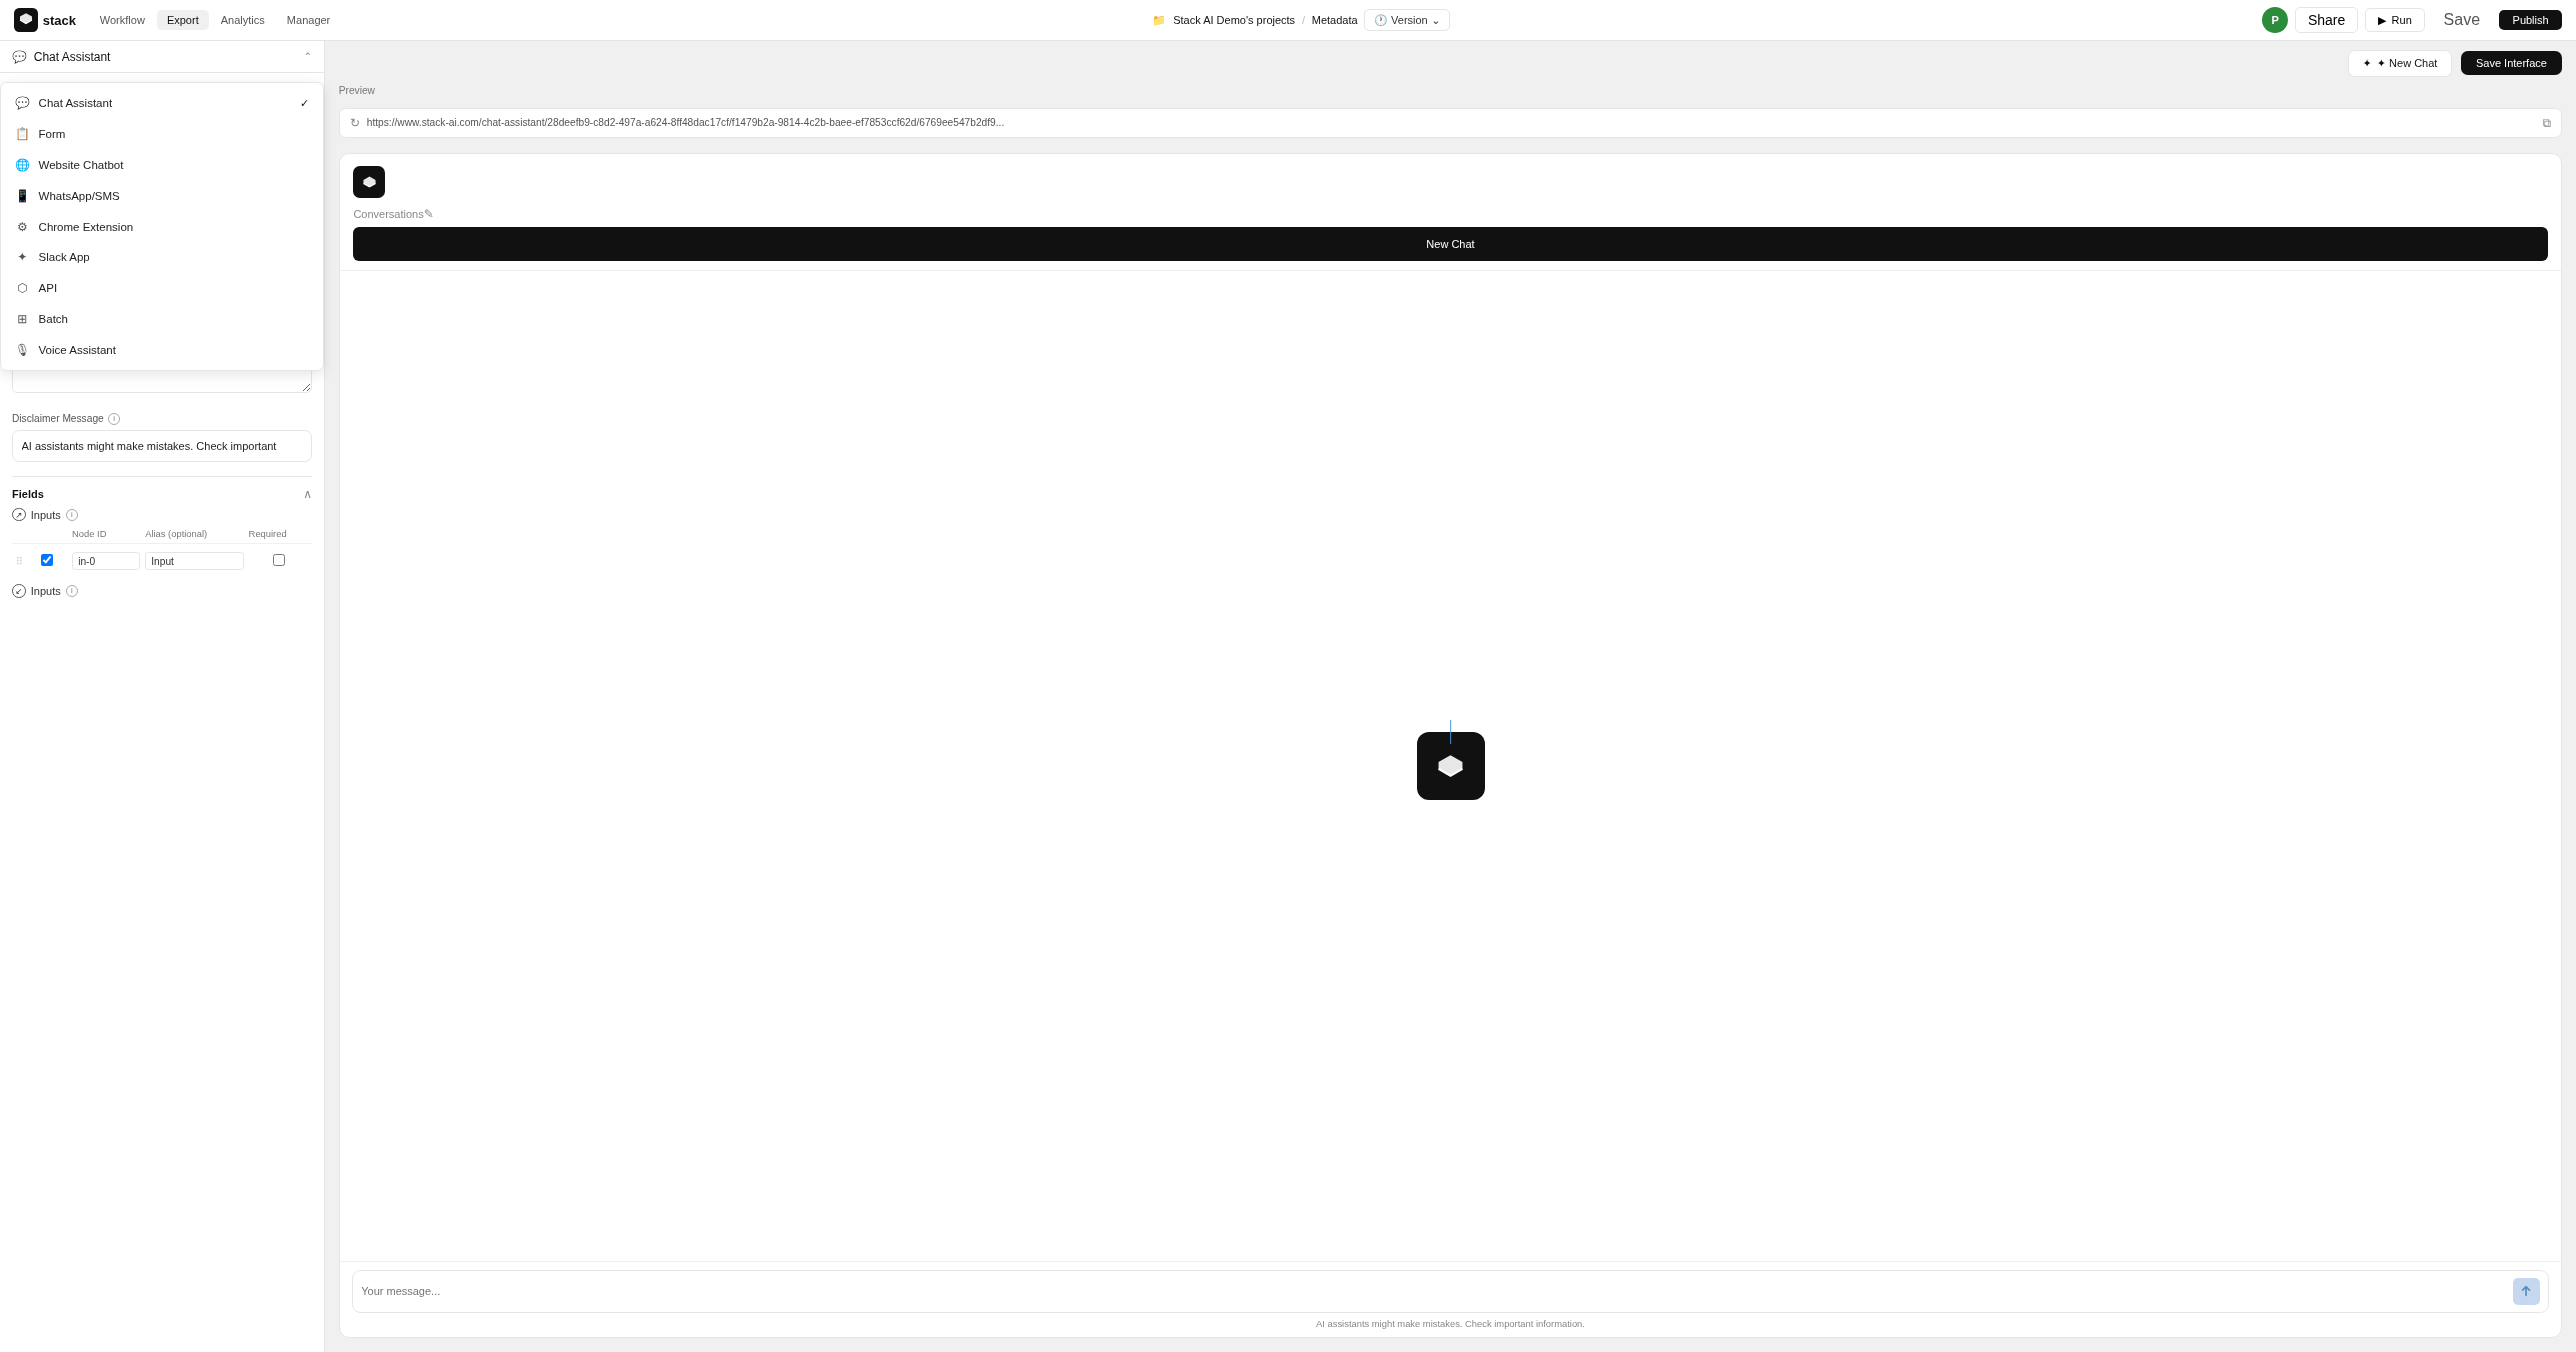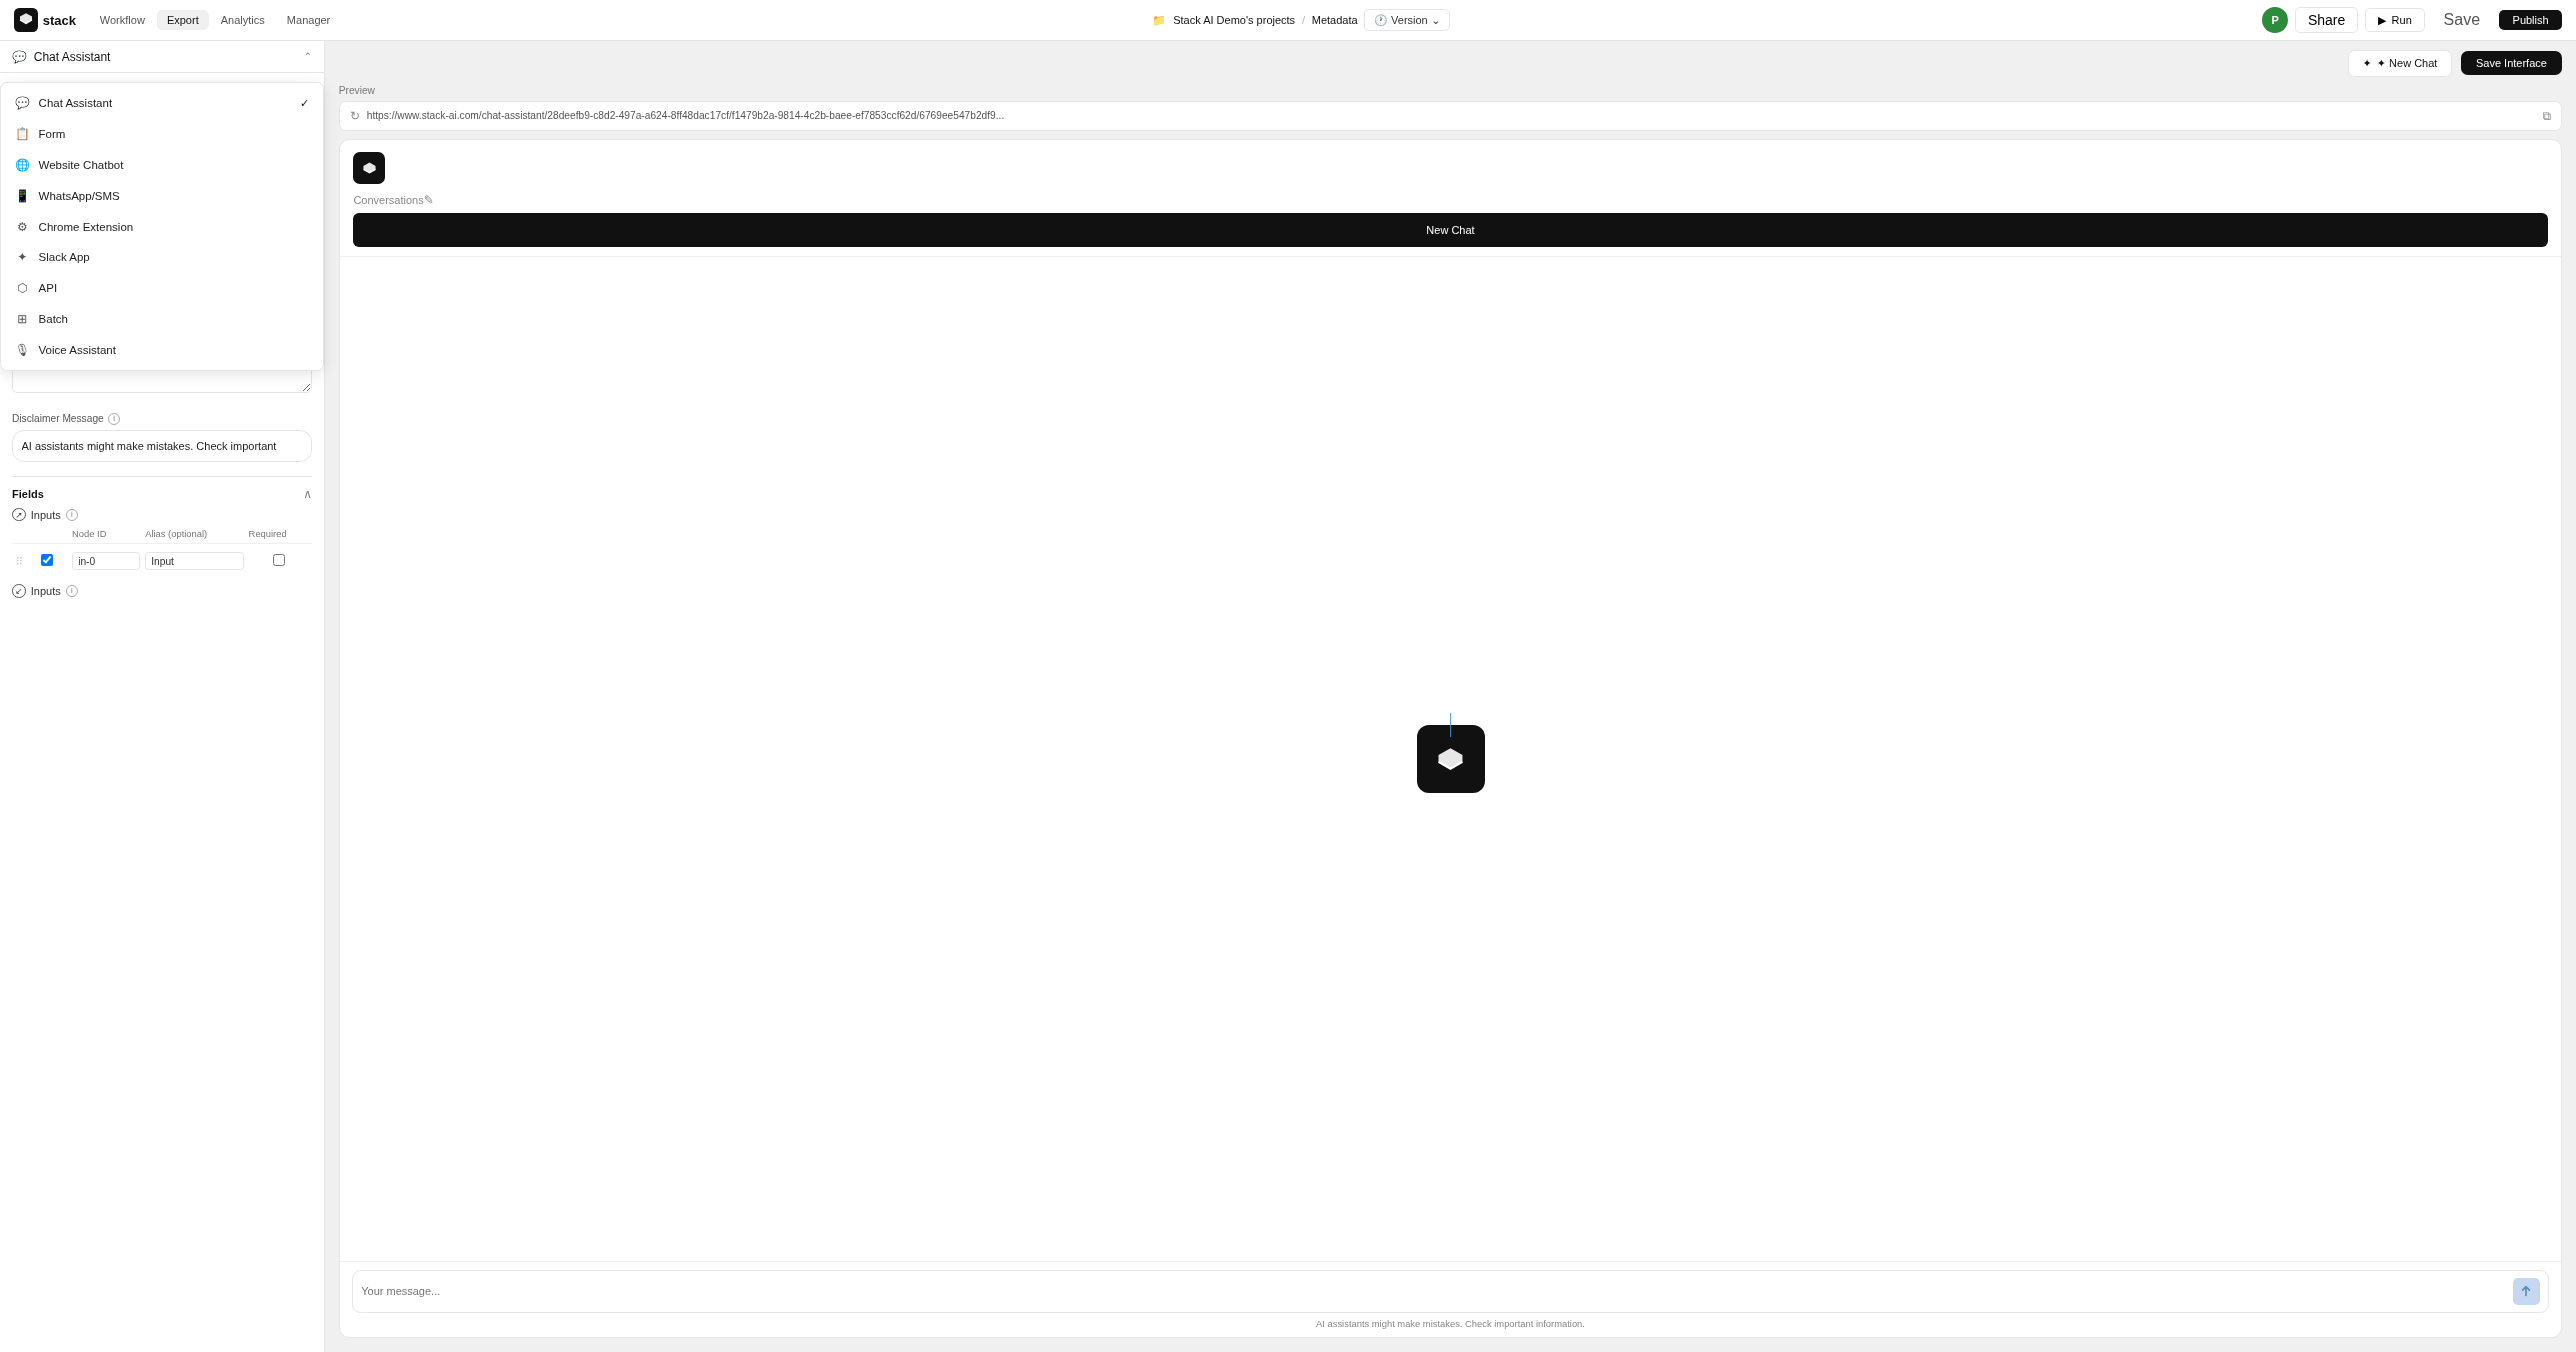--- a/index.html
+++ b/index.html
@@ -61,21 +61,21 @@
     .dropdown-item.selected { font-weight: 500; }
     .dropdown-item .check-icon { margin-left: auto; color: #111; font-size: 11px; }
     .dropdown-icon { width: 15.4px; height: 15.4px; display: flex; align-items: center; justify-content: center; color: #555; font-size: 12px; }
 
     
     .left-panel-content { flex: 1; overflow-y: auto; padding: 12px; }
     .disclaimer-section { margin-top: 10.2px; }
     .label-row { display: flex; align-items: center; gap: 4.3px; font-size: 10.2px; color: #555; margin-bottom: 5.1px; font-weight: 500; }
     .info-icon { width: 12px; height: 12px; border-radius: 50%; border: 0.9px solid #aaa; display: flex; align-items: center; justify-content: center; font-size: 7.7px; color: #777; }
     .disclaimer-input {
-      width: 100%; border: 0.9px solid #e5e5e5; border-radius: 12px; padding: 6.8px 8.5px;
+      width: 100%; border: 0.9px solid #e5e5e5; border-radius: 7px; padding: 6.8px 8.5px;
       font-size: 11px; color: #222; resize: none; height: 32px;
     }
     .section-header { display: flex; align-items: center; justify-content: space-between; padding: 10.2px 0 6.8px 0; border-top: 0.9px solid #e5e5e5; margin-top: 13.7px; }
     .section-title { font-size: 11px; font-weight: 600; color: #111; }
     .collapse-btn { background: none; border: none; cursor: pointer; color: #888; font-size: 12px; }
     .subsection-header { display: flex; align-items: center; gap: 5.1px; font-size: 11px; color: #333; font-weight: 500; margin-bottom: 6.8px; }
     .table-header-row { display: grid; grid-template-columns: 20.5px 26px 68px 1fr 60px; gap: 5.1px; align-items: center; font-size: 9.4px; color: #777; font-weight: 500; padding: 0 3.4px 3.4px 3.4px; border-bottom: 0.9px solid #f0f0f0; margin-bottom: 5.1px; }
     .table-data-row { display: grid; grid-template-columns: 20.5px 26px 68px 1fr 60px; gap: 5.1px; align-items: center; padding: 3.4px; }
     .drag-handle { color: #ccc; font-size: 10.2px; cursor: grab; }
     .checkbox-cell input[type="checkbox"] { width: 12px; height: 12px; cursor: pointer; }
@@ -93,21 +93,21 @@
       display: flex; align-items: center; gap: 5.1px;
       padding: 6px 13.7px; border-radius: 6.8px; border: 0.9px solid #e5e5e5;
       background: #fff; font-size: 11px; cursor: pointer; color: #111; font-weight: 500;
     }
     .btn-save-interface {
       padding: 6px 15.4px; border-radius: 6.8px; border: none;
       background: #111; color: #fff; font-size: 11px; font-weight: 500; cursor: pointer;
     }
 
     
-    .preview-area { flex: 1; padding: 0 13.7px 13.7px 13.7px; display: flex; flex-direction: column; }
+    .preview-area { flex: 1; padding: 0 13.7px 13.7px 13.7px; display: flex; flex-direction: column; gap: 7px; }
     .preview-label { font-size: 10.2px; color: #777; margin-bottom: 5.1px; font-weight: 400; }
     .url-bar {
       display: flex; align-items: center; gap: 6.8px; background: #fff;
       border: 0.9px solid #e5e5e5; border-radius: 6.8px; padding: 6.8px 10.2px; margin-bottom: 8.5px;
     }
     .url-refresh { color: #888; font-size: 12px; cursor: pointer; }
     .url-text { flex: 1; font-size: 10.2px; color: #555; overflow: hidden; text-overflow: ellipsis; white-space: nowrap; }
     .url-copy { color: #888; font-size: 12px; cursor: pointer; margin-left: auto; }
 
     

